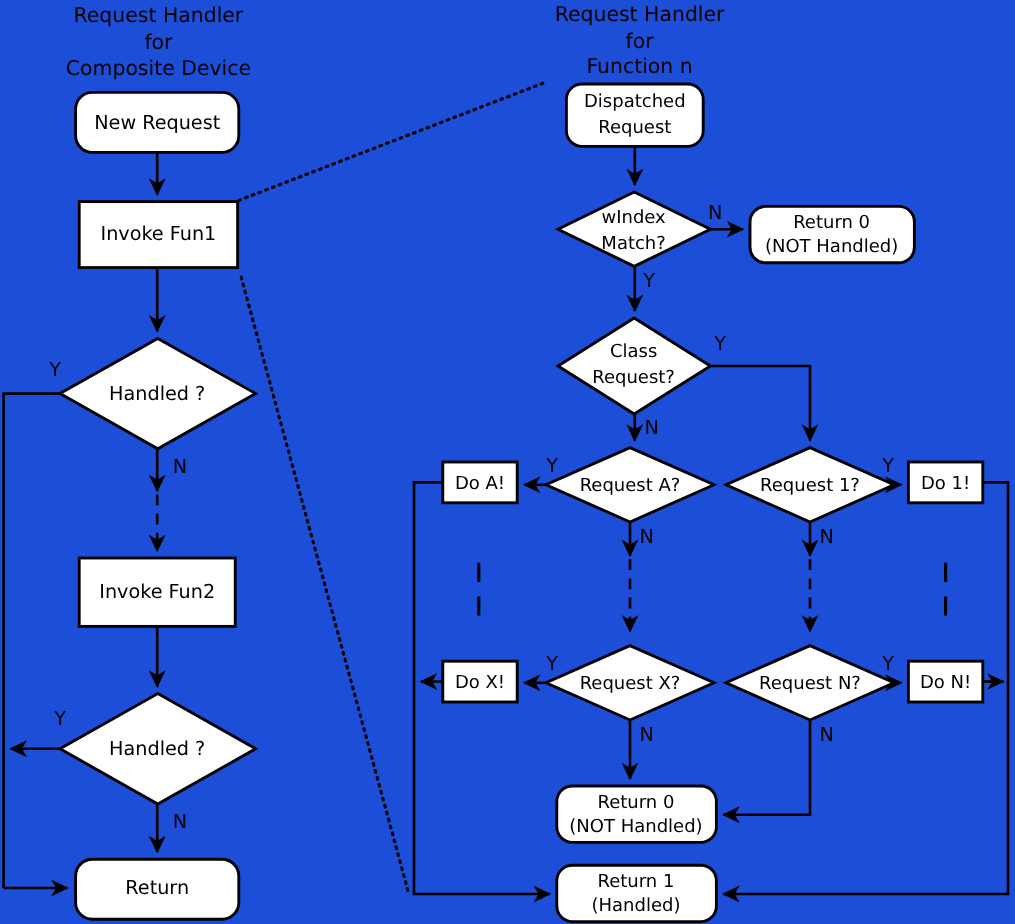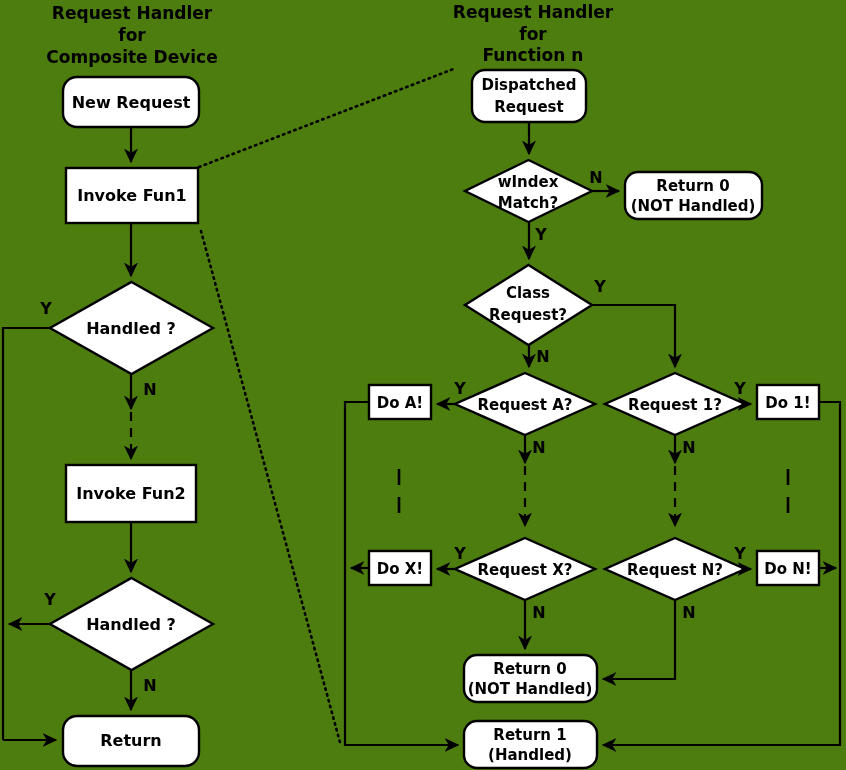--- a/index.html
+++ b/index.html
@@ -10,22 +10,21 @@
   body {
     font-family: "DejaVu Sans", sans-serif;
     width: 846px;
     height: 770px;
     overflow: hidden;
   }
   #flow-root {
     position: relative;
     width: 846px;
     height: 770px;
-    background: #4d7c0f;
-    font-weight: bold;
+    background: #1d4ed8;
   }
   svg#flow-svg {
     position: absolute;
     left: 0;
     top: 0;
     width: 846px;
     height: 770px;
   }
   .shape-text {
     font-family: "DejaVu Sans", sans-serif;

